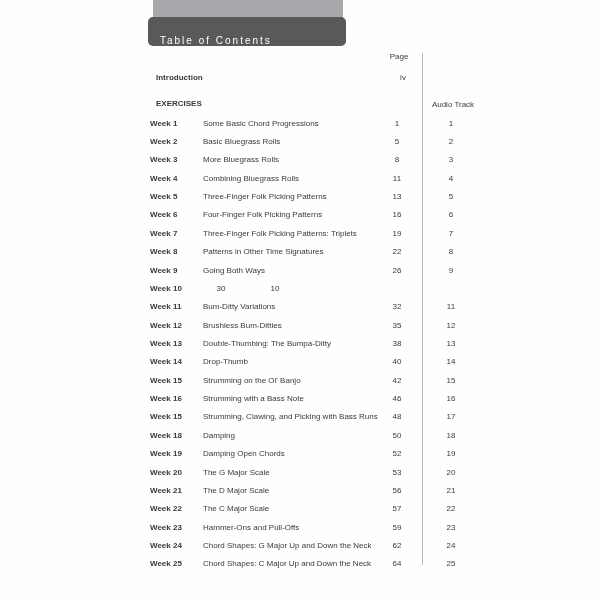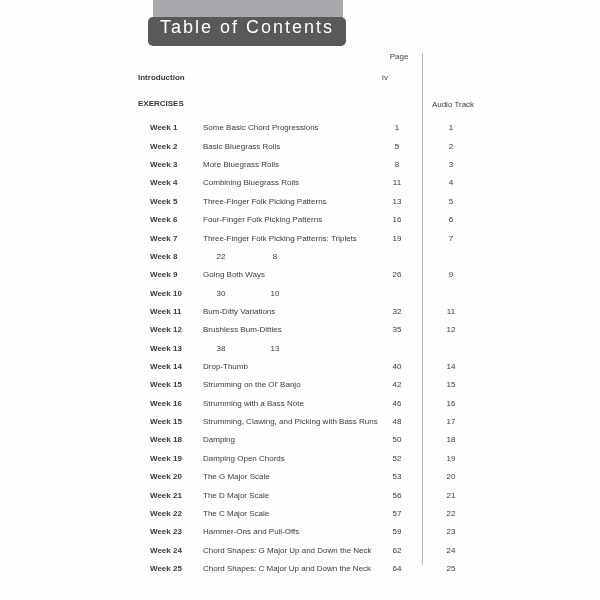--- a/index.html
+++ b/index.html
@@ -21,23 +21,23 @@
     position: absolute;
     left: 153px; top: 0; width: 190px; height: 17px;
     background: var(--lightbar, #a7a9ac);
   }
   .titlebox {
     position: absolute;
     left: 148px; top: 17px; width: 186px; height: 29px;
     background: var(--titlebox, #58595b);
     border-radius: 5px;
     color: #ffffff;
-    display: flex; align-items: flex-start;
+    display: flex; align-items: flex-end;
     padding-left: 12px;
-    font-size: 18px;
+    font-size: 10px;
     letter-spacing: 2px;
     white-space: nowrap;
   }
   
   .colhead {
     position: absolute;
     top: 52px;
     font-size: 8px;
     text-align: center;
     white-space: nowrap;
@@ -47,34 +47,34 @@
   
   .divider {
     position: absolute;
     left: 422px; top: 53px;
     width: 1px; height: 512px;
     background: var(--divider, #b9babc);
   }
   
   .introrow, .sectionrow {
     position: absolute;
-    left: 136px; width: 331px; height: 18px;
+    left: 154px; width: 331px; height: 18px;
     display: flex; align-items: center;
     font-size: 8px;
   }
   .introrow   { top: 68px; }
   .sectionrow { top: 94px; }
   .rows {
     position: absolute;
     left: 148px; top: 114px; width: 331px;
     display: flex; flex-direction: column;
   }
   .row {
     height: 18.36px;
-    display: flex; align-items: flex-end;
+    display: flex; align-items: center;
     font-size: 8px;
   }
   .c-week  { width: 55px; padding-left: 2px; font-weight: bold; box-sizing: border-box; }
   .c-title { width: 176px; white-space: nowrap; overflow: hidden; }
   .c-page  { width: 36px; text-align: center; }
   .c-gap   { width: 16px; }
   .c-audio { width: 40px; text-align: center; }
   .bold { font-weight: bold; }
   .intro-label { width: 231px; padding-left: 2px; box-sizing: border-box; }
 </style>
@@ -157,20 +157,21 @@
   <div class="row">
     <span class="c-week">Week 7</span>
     <span class="c-title">Three-Finger Folk Picking Patterns: Triplets</span>
     <span class="c-page">19</span>
     <span class="c-gap"></span>
     <span class="c-audio">7</span>
   </div>
 
   <div class="row">
     <span class="c-week">Week 8</span>
+    <span class="c-title">Patterns in Other Time Signatures</span>
     <span class="c-page">22</span>
     <span class="c-gap"></span>
     <span class="c-audio">8</span>
   </div>
 
   <div class="row">
     <span class="c-week">Week 9</span>
     <span class="c-title">Going Both Ways</span>
     <span class="c-page">26</span>
     <span class="c-gap"></span>
@@ -195,20 +196,21 @@
   <div class="row">
     <span class="c-week">Week 12</span>
     <span class="c-title">Brushless Bum-Ditties</span>
     <span class="c-page">35</span>
     <span class="c-gap"></span>
     <span class="c-audio">12</span>
   </div>
 
   <div class="row">
     <span class="c-week">Week 13</span>
+    <span class="c-title">Double-Thumbing: The Bumpa-Ditty</span>
     <span class="c-page">38</span>
     <span class="c-gap"></span>
     <span class="c-audio">13</span>
   </div>
 
   <div class="row">
     <span class="c-week">Week 14</span>
     <span class="c-title">Drop-Thumb</span>
     <span class="c-page">40</span>
     <span class="c-gap"></span>

